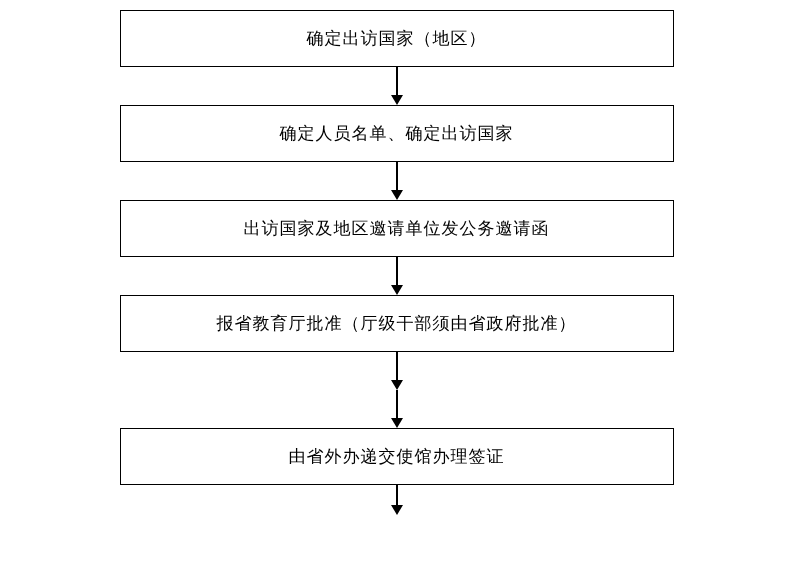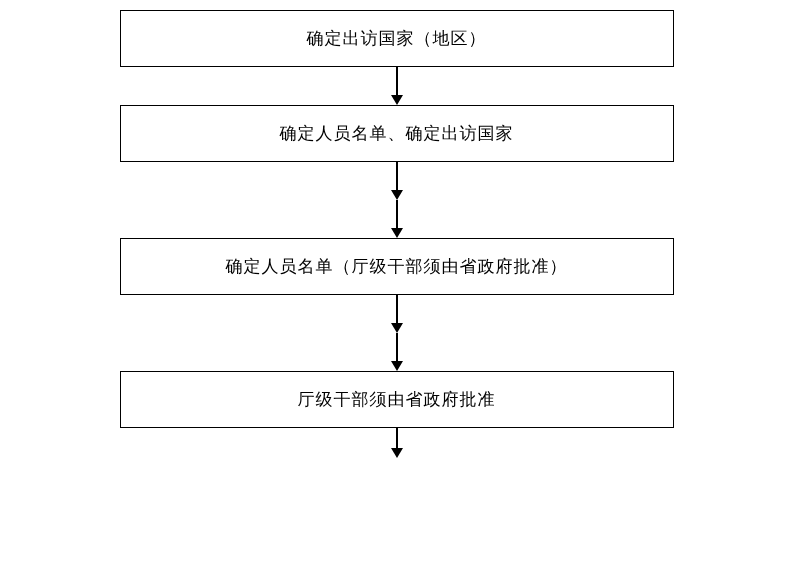--- a/index.html
+++ b/index.html
@@ -98,43 +98,46 @@
 
     <div class="node">
       <span class="node-label">确定人员名单、确定出访国家</span>
     </div>
 
     <div class="connector">
       <div class="stem"></div>
       <div class="head"></div>
     </div>
 
+    <div class="node">
+      <span class="node-label">出访国家及地区邀请单位发公务邀请函</span>
+    </div>
 
     <div class="connector">
       <div class="stem"></div>
       <div class="head"></div>
     </div>
 
     <div class="node">
-      <span class="node-label">确定人员名单（厅级干部须由省政府批准）</span>
+      <span class="node-label">报省教育厅批准（厅级干部须由省政府批准）</span>
     </div>
 
     <div class="connector">
       <div class="stem"></div>
       <div class="head"></div>
     </div>
 
 
     <div class="connector">
       <div class="stem"></div>
       <div class="head"></div>
     </div>
 
     <div class="node">
-      <span class="node-label">厅级干部须由省政府批准</span>
+      <span class="node-label">由省外办递交使馆办理签证</span>
     </div>
 
     <div class="connector short">
       <div class="stem"></div>
       <div class="head"></div>
     </div>
 
   </div>
 </div>
 

